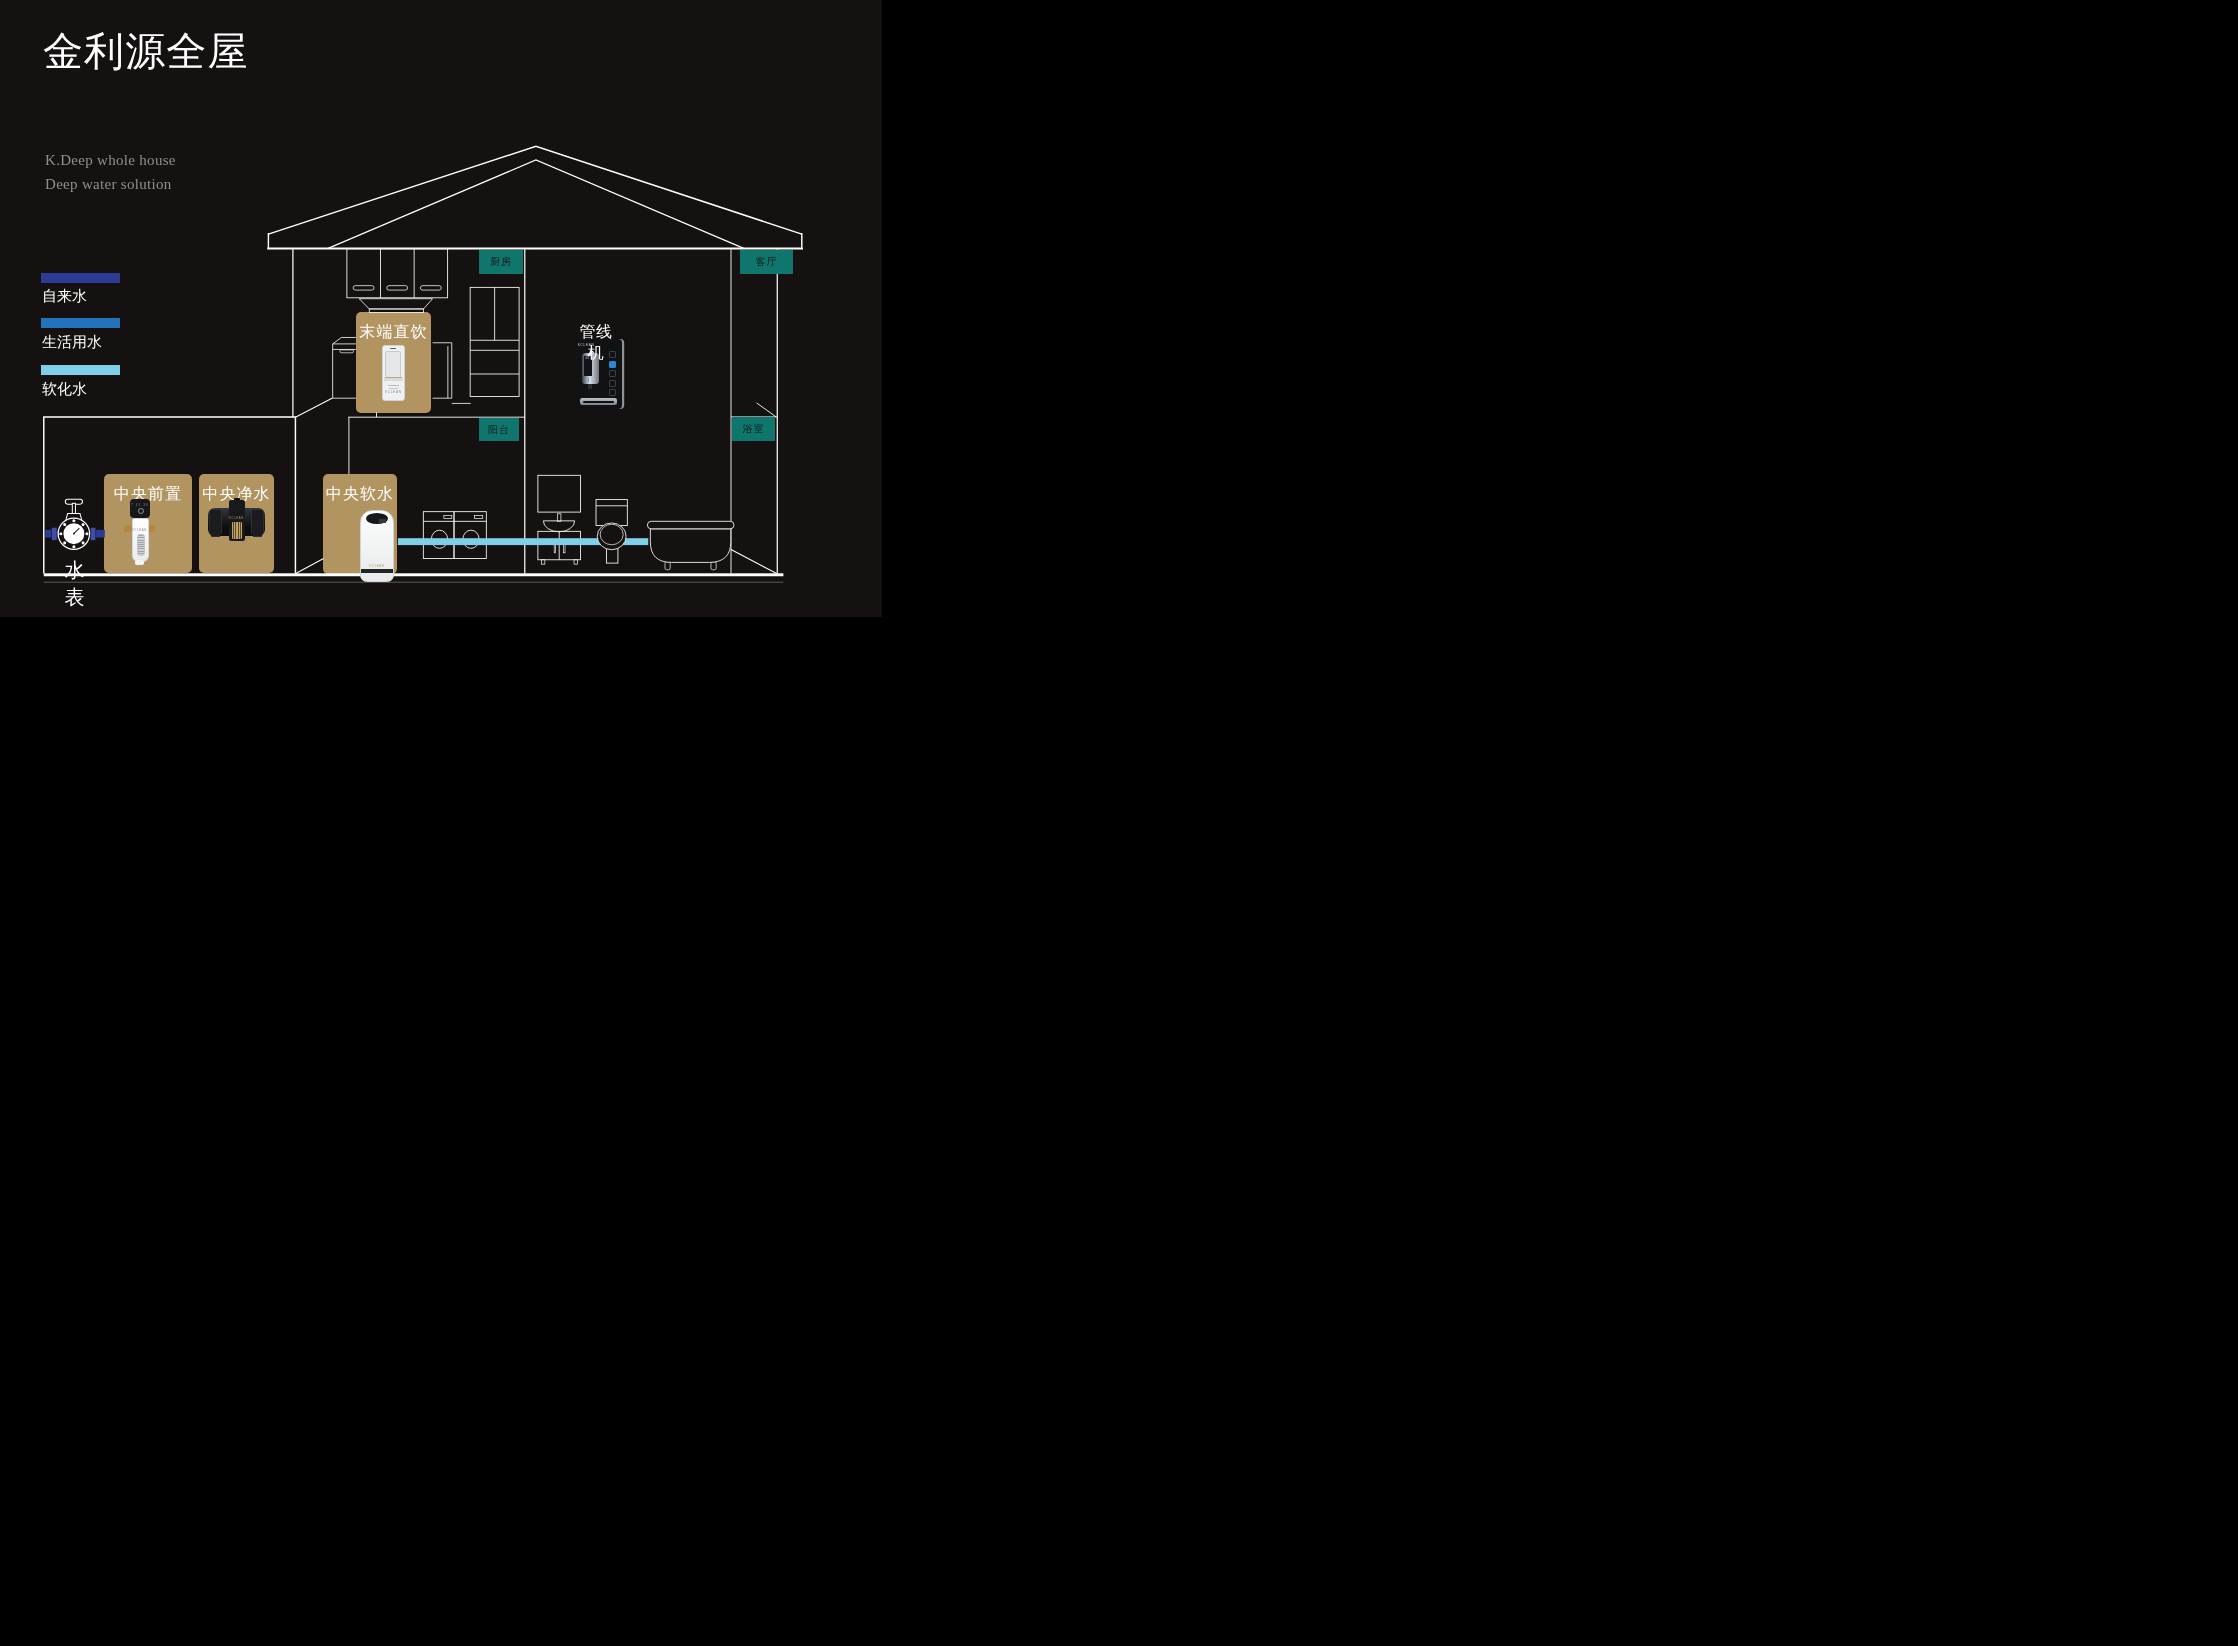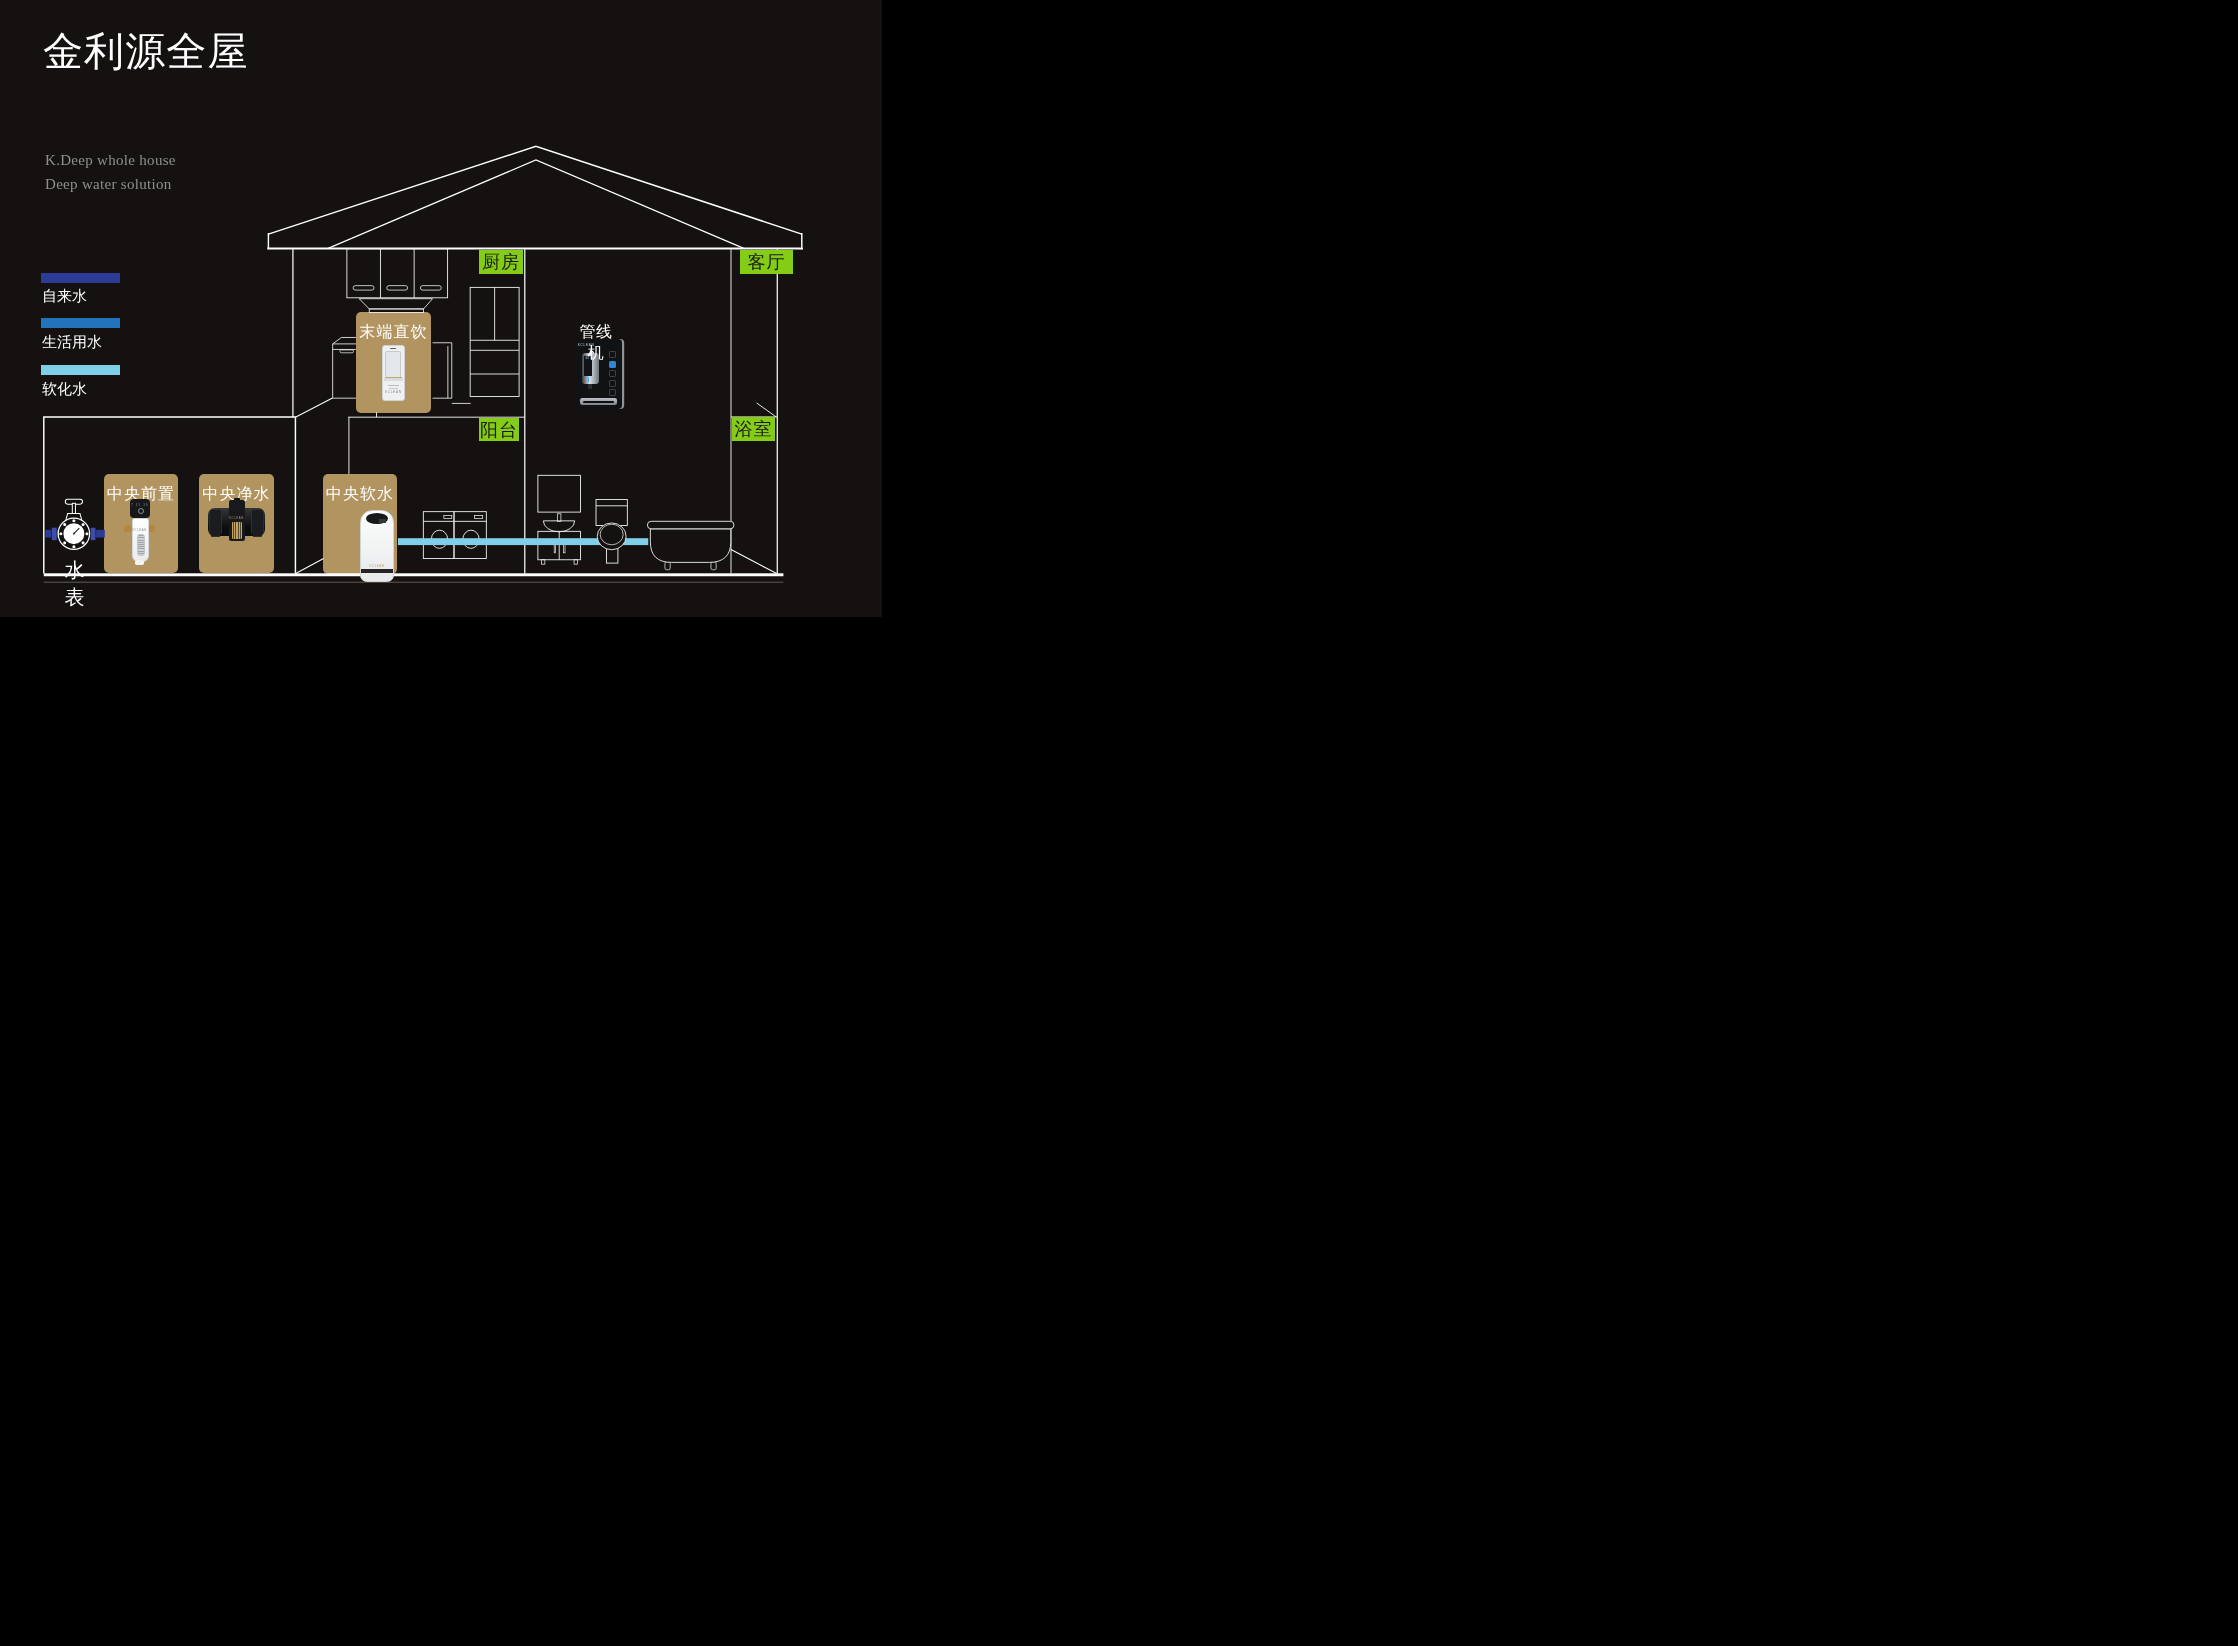--- a/index.html
+++ b/index.html
@@ -10,21 +10,21 @@
   .title{left:43px;top:28px;color:#fff;font-size:40px;line-height:1.22;letter-spacing:1.1px;font-weight:400;}
   .subtitle{left:45px;top:149px;color:#8f8f8f;font-size:15px;line-height:1.58;letter-spacing:0.3px;}
   
   .legend-bar{left:41px;width:79px;height:10px;}
   .c-tap{background:#2c3b96;} .c-dom{background:#2273bc;} .c-soft{background:#7ecfe7;}
   .legend-label{left:42px;color:#fff;font-size:15px;}
   
   .card{background:#b19460;border-radius:5px;z-index:5;text-align:center;}
   .card-title{color:#fff;font-size:16px;letter-spacing:1.1px;padding-top:10px;}
   
-  .room{background:#84cc16;color:#1a1a1a;font-size:18px;display:flex;align-items:center;justify-content:center;
+  .room{background:#0f766e;color:#1a1a1a;font-size:10px;display:flex;align-items:center;justify-content:center;
         z-index:20;letter-spacing:1.1px;}
   .floating-label{color:#fff;z-index:15;text-align:center;}
   
   svg.lines{position:absolute;left:0;top:0;z-index:10;pointer-events:none;}
   
   .device{z-index:12;}
   .brandtxt{position:absolute;width:100%;text-align:center;font-family:"Liberation Sans",sans-serif;
             letter-spacing:0.6px;}
   
   .dev-terminal{background:#eef0f2;border:0.6px solid #cfd3d6;border-radius:2.8px;}
@@ -92,21 +92,21 @@
   <div class="abs legend-bar c-tap" style="top:273px;"></div>
   <div class="abs legend-label" style="top:287px;font-family:Liberation Serif, serif;">自来水</div>
   <div class="abs legend-bar c-dom" style="top:318px;"></div>
   <div class="abs legend-label" style="top:333px;">生活用水</div>
   <div class="abs legend-bar c-soft" style="top:365px;"></div>
   <div class="abs legend-label" style="top:380px;">软化水</div>
 
   <div class="abs card" style="left:356px;top:312px;width:75px;height:101px;">
     <div class="card-title">末端直饮</div>
   </div>
-  <div class="abs card" style="left:104px;top:474px;width:74px;height:99px;">
+  <div class="abs card" style="left:104px;top:474px;width:88px;height:99px;">
     <div class="card-title">中央前置</div>
   </div>
   <div class="abs card" style="left:199px;top:474px;width:75px;height:99px;">
     <div class="card-title">中央净水</div>
   </div>
   <div class="abs card" style="left:323px;top:474px;width:74px;height:100px;">
     <div class="card-title">中央软水</div>
   </div>
 
   <svg class="lines" width="840" height="617" viewBox="0 0 1506 1107">

